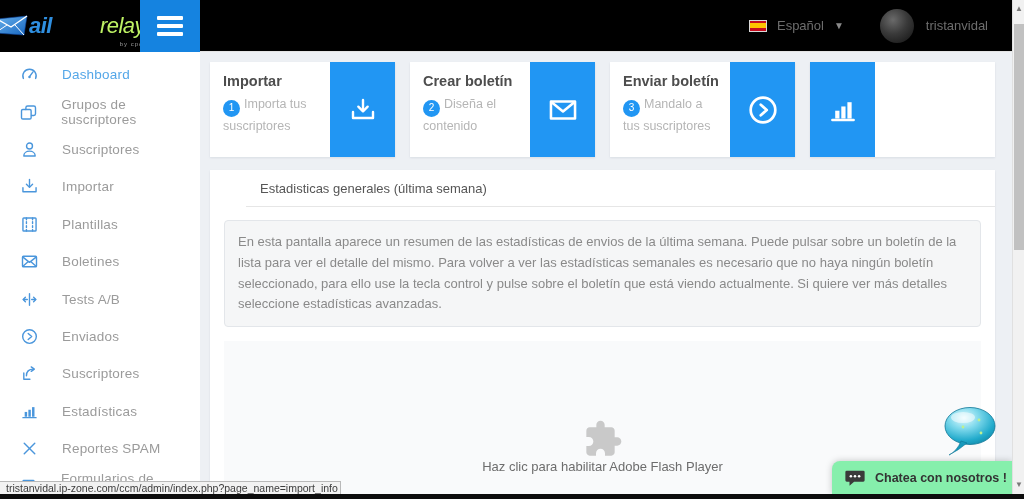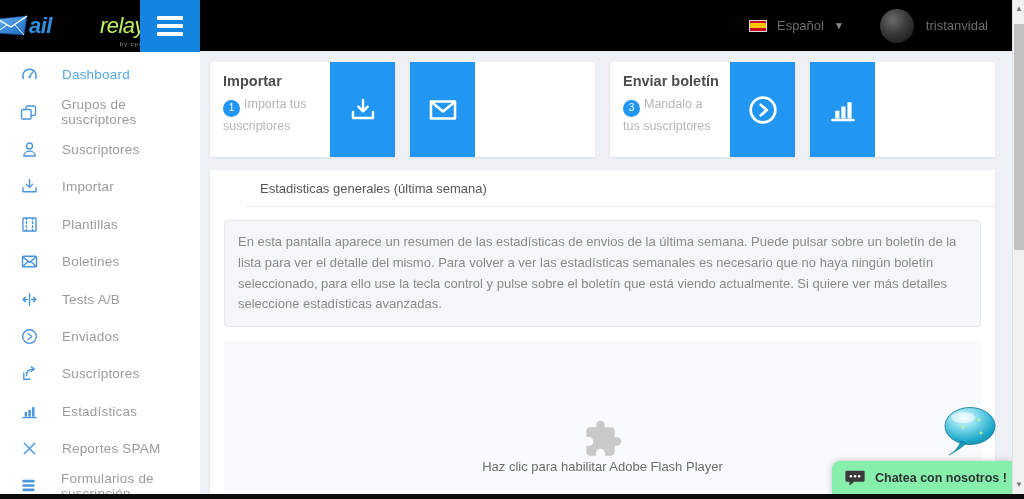--- a/index.html
+++ b/index.html
@@ -276,20 +276,24 @@
         <div class="card-square">
           <svg width="32" height="32" viewBox="0 0 24 24">
               <path class="c-ic" d="M12 4.5 v8"></path>
               <path class="c-ic" d="M8.5 9.5 L12 13 L15.5 9.5"></path>
               <path class="c-ic" d="M4.5 13.5 v4.5 h15 v-4.5"></path>
             </svg>
         </div>
       </div>
 
       <div class="card">
+        <div class="card-text">
+          <div class="card-title">Crear boletín</div>
+          <div class="card-desc"><span class="badge">2</span><span>Diseña el contenido</span></div>
+        </div>
         <div class="card-square">
           <svg width="34" height="34" viewBox="0 0 24 24">
               <rect class="c-ic" x="3.5" y="6" width="17" height="12"></rect>
               <path class="c-ic" d="M4 6.5 L12 13 L20 6.5"></path>
             </svg>
         </div>
       </div>
 
       <div class="card">
         <div class="card-text">
@@ -358,15 +362,16 @@
     </svg>
     <span class="chat-label">Chatea con nosotros !</span>
   </div>
 
   <div class="scrollbar">
     <div class="sb-arrow sb-up">▲</div>
     <div class="sb-thumb"></div>
     <div class="sb-arrow sb-down">▼</div>
   </div>
 
+  <div class="status-tip">tristanvidal.ip-zone.com/ccm/admin/index.php?page_name=import_info</div>
   <div class="bottom-strip"></div>
 
 </div>
 
 </body></html>

